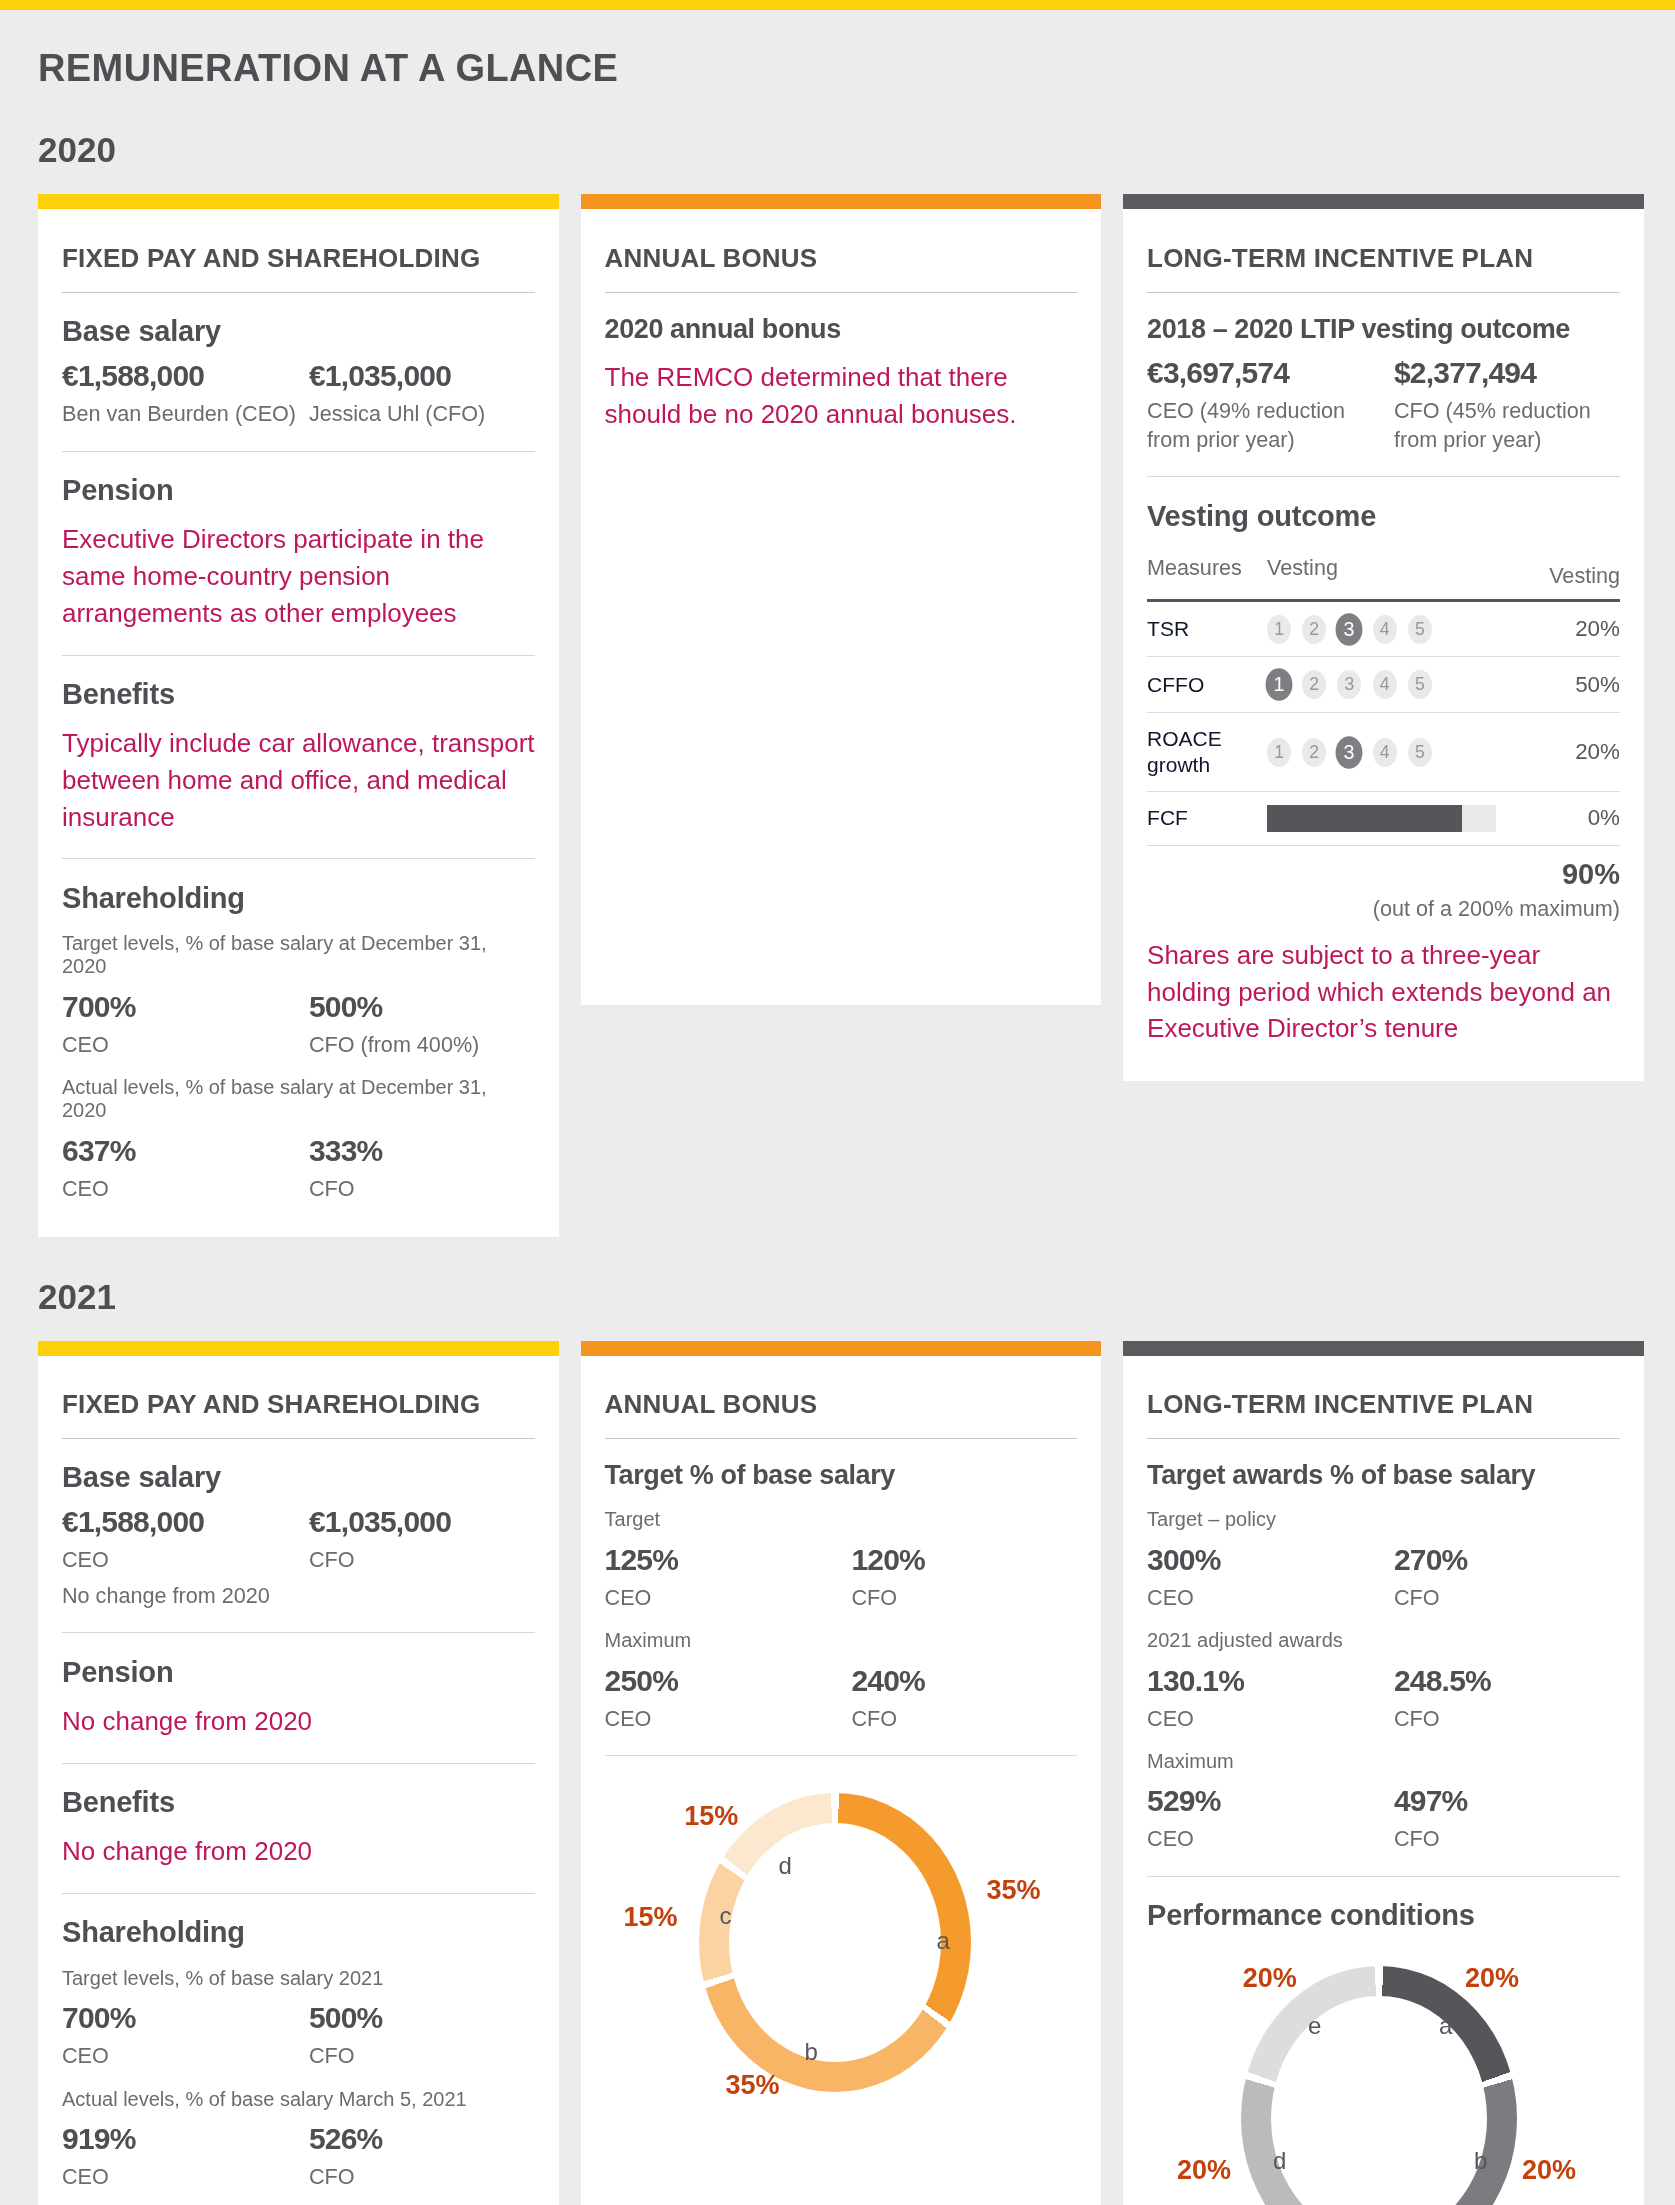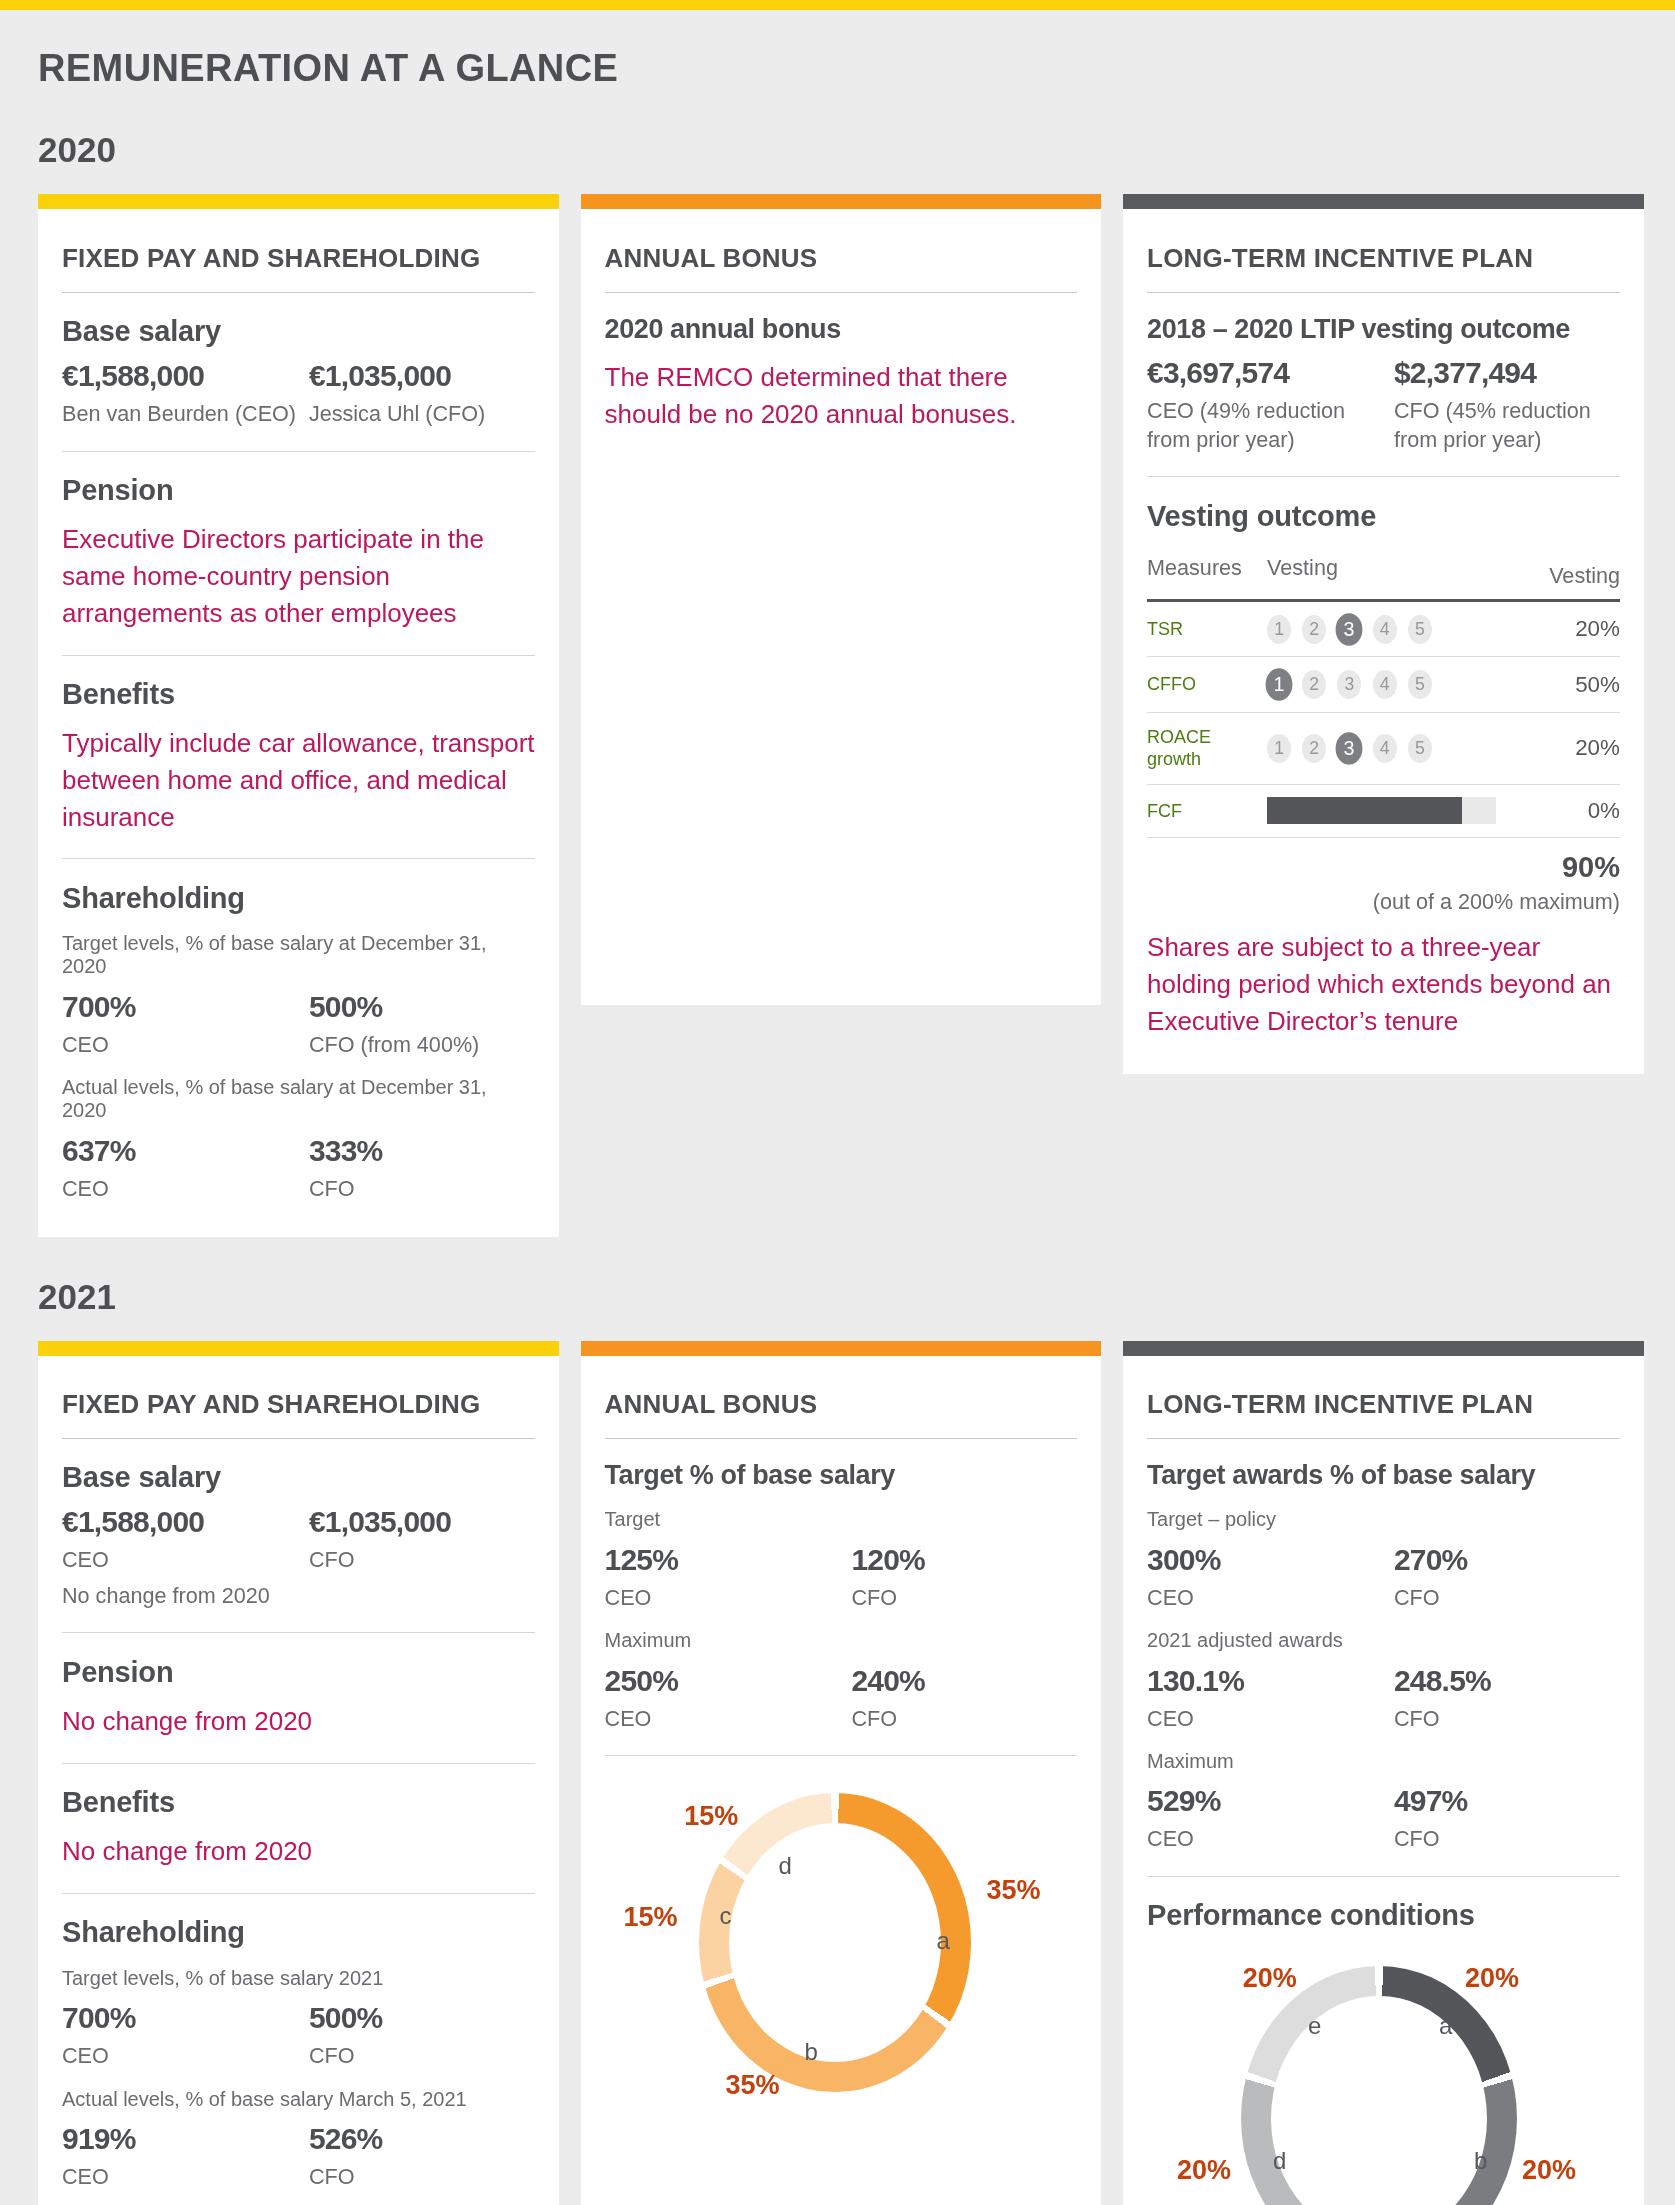--- a/index.html
+++ b/index.html
@@ -27,21 +27,21 @@
   .body-text{font-size:26px;color:#be185d;line-height:1.42;margin:14.4px 0 0;}
   .two-col{display:grid;grid-template-columns:1.05fr 1fr;gap:9.6px;margin:11.2px 0 0;}
   .big{font-size:30px;font-weight:bold;letter-spacing:-0.8px;line-height:1.12;}
   .sub{font-size:21.6px;color:#6A6C6F;margin-top:6.4px;line-height:1.35;}
   
   .vtable{margin-top:14.4px;}
   .vhead{display:grid;grid-template-columns:120px 1fr 88px;font-size:21.6px;color:#6A6C6F;padding:8px 0 9.6px;border-bottom:3.2px solid #54565A;}
   .vhead .right{text-align:right;margin-top:8px;}
   .vrow{display:grid;grid-template-columns:120px 1fr 88px;align-items:center;padding:12.8px 0;border-bottom:1.6px solid #DBDCDD;}
   .vrow:last-of-type{border-bottom:3.2px solid #54565A;}
-  .measure{font-size:18px;color:#4d7c0f;line-height:1.25;}
+  .measure{font-size:21px;color:#0f172a;line-height:1.25;}
   .vest{font-size:22.4px;color:#55575A;text-align:right;}
   .dots{display:flex;align-items:center;gap:11.2px;}
   .dot{display:inline-block;width:24px;height:29px;border-radius:50%;background:#E9E9EA;color:#97989B;font-size:17.6px;line-height:29px;text-align:center;}
   .dot.on{background:#7D7F83;color:#fff;transform:scale(1.12);}
   .barwrap{display:block;height:27px;width:229px;background:#E9E9EA;}
   .fill{display:block;height:100%;background:#54565A;}
   .vtotal{text-align:right;margin-top:12.8px;}
   .vtotal .big-total{font-size:29px;font-weight:bold;display:block;}
   .vtotal .total-note{font-size:21.6px;color:#6A6C6F;display:block;margin-top:4.8px;}
   

